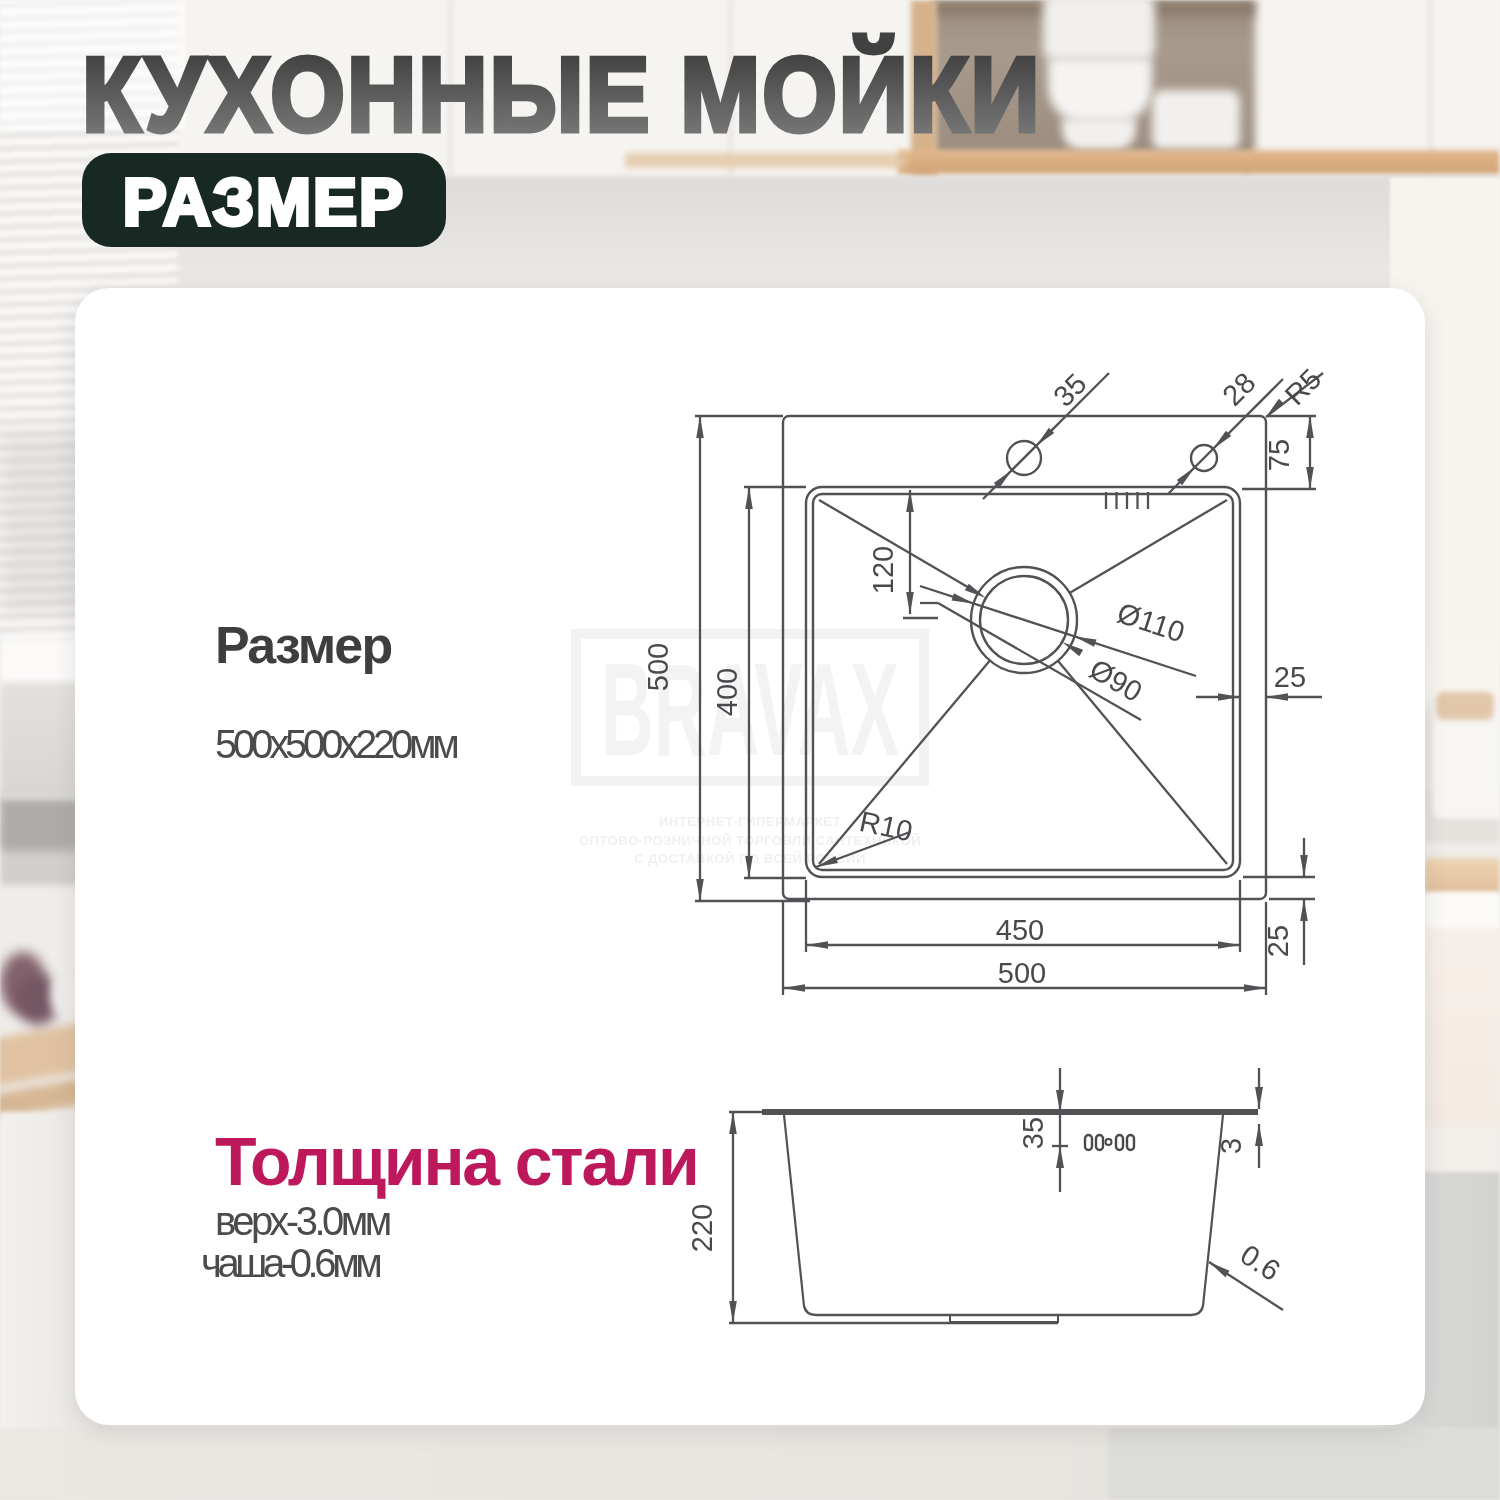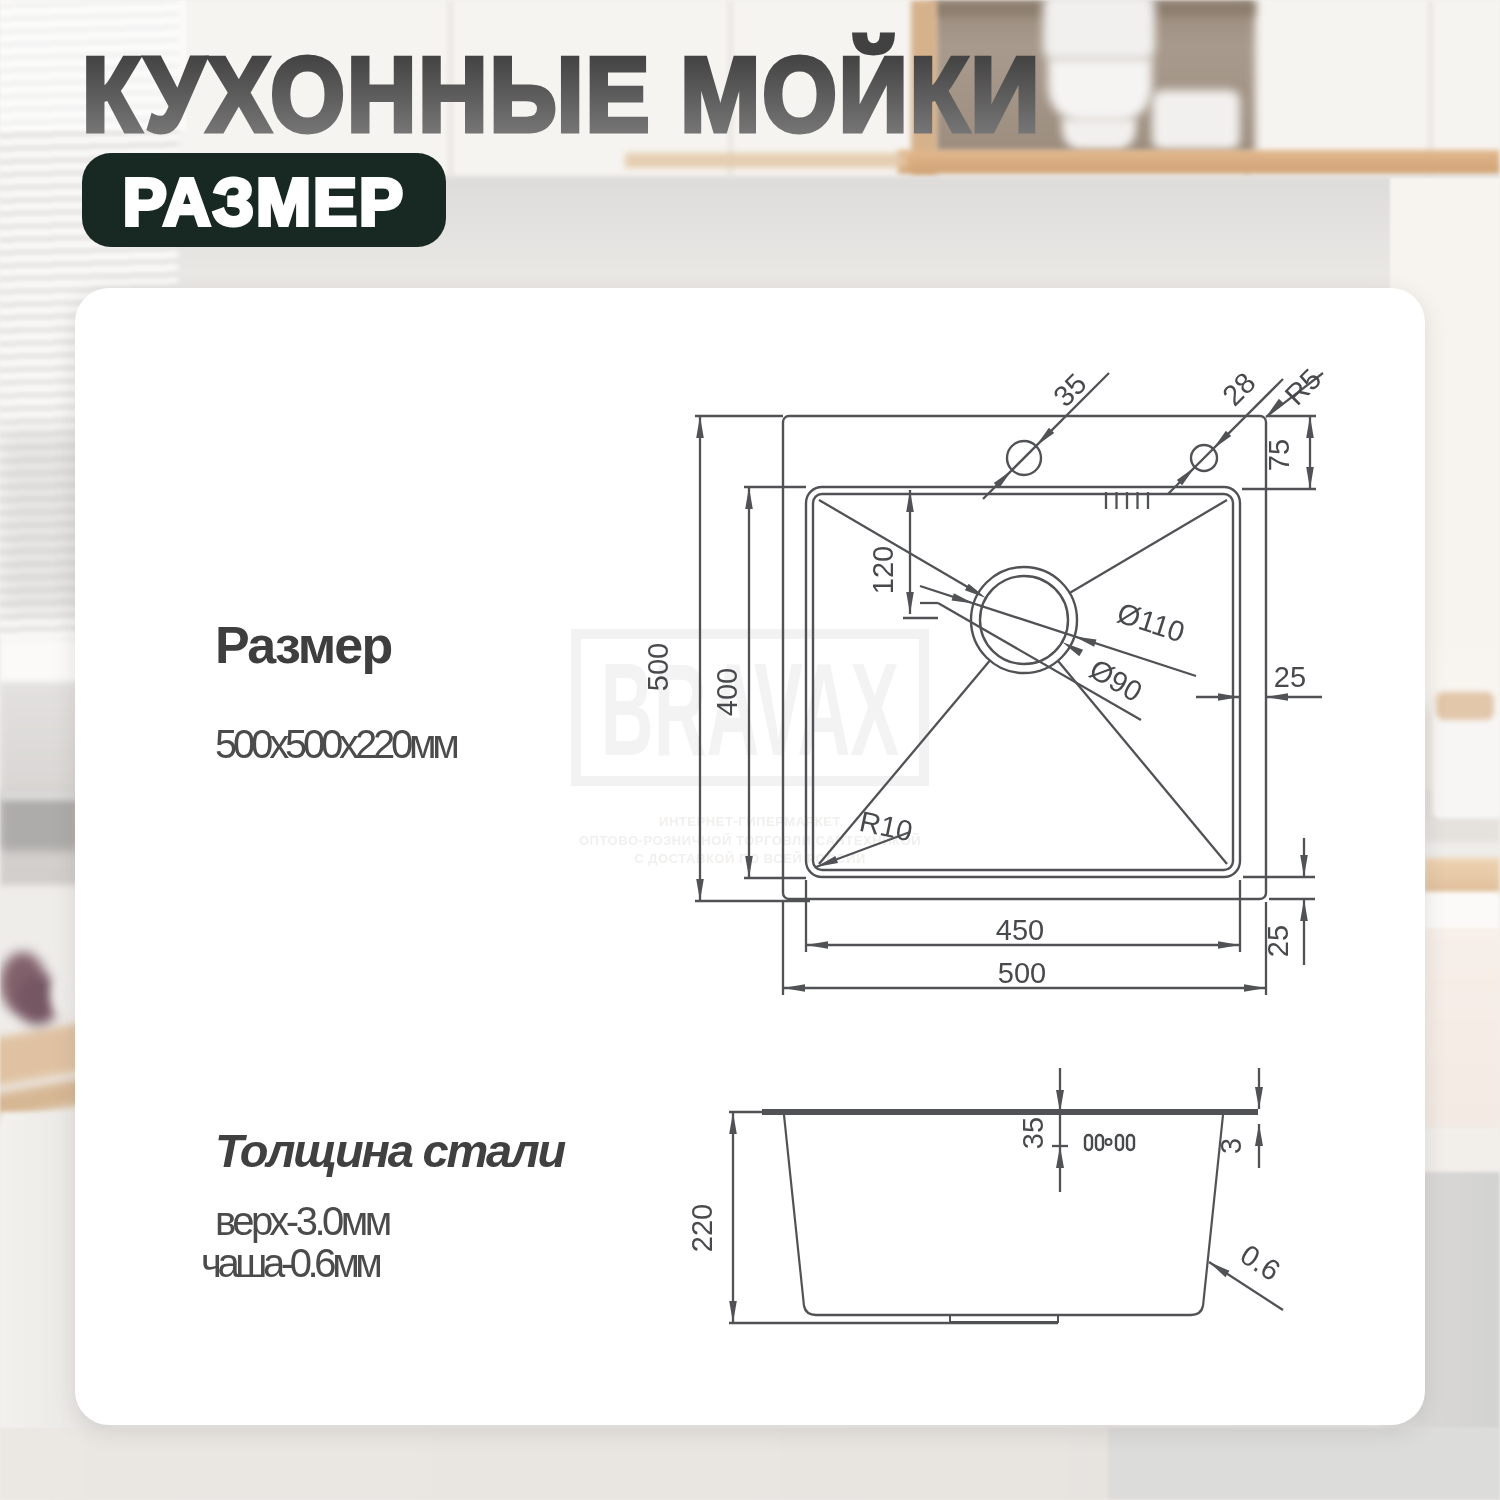--- a/index.html
+++ b/index.html
@@ -80,21 +80,21 @@
 </svg>
 
 <div class="abs" style="left:75px;top:288px;width:1350px;height:1137px;background:#ffffff;border-radius:34px;box-shadow:0 6px 22px rgba(95,90,85,0.16);"></div>
 
 <div class="abs" style="left:571px;top:629px;width:358px;height:157px;border:10px solid #f2f2f2;box-sizing:border-box;"></div>
 <div class="abs" style="left:450px;top:644px;width:600px;text-align:center;color:#f3f3f3;font-weight:bold;font-size:132px;transform:scale(0.555,1);line-height:1;">BRAVAX</div>
 <div class="abs" style="left:450px;top:813px;width:600px;text-align:center;color:#f1f0ef;font-weight:bold;font-size:13px;letter-spacing:0.55px;line-height:18.6px;">ИНТЕРНЕТ-ГИПЕРМАРКЕТ<br>ОПТОВО-РОЗНИЧНОЙ ТОРГОВЛИ САНТЕХНИКОЙ<br>С ДОСТАВКОЙ ПО ВСЕЙ РОССИИ</div>
 
 <div class="abs" style="left:215px;top:619px;font-size:52px;font-weight:bold;color:#3e3e3e;letter-spacing:-1.8px;line-height:1;">Размер</div>
 <div class="abs" style="left:215px;top:688px;font-size:40px;color:#4b4b4b;letter-spacing:-4.2px;line-height:1;margin-top:36px;">500x500x220мм</div>
-<div class="abs" style="left:215px;top:1127px;font-size:47px;font-weight:bold;color:#404040;letter-spacing:-2.2px;line-height:1;font-style:italic;">Толщина стали</div>
+<div class="abs" style="left:215px;top:1127px;font-size:68px;font-weight:bold;color:#be185d;letter-spacing:-2.2px;line-height:1;">Толщина стали</div>
 <div class="abs" style="left:215px;top:1201px;font-size:40px;color:#4b4b4b;letter-spacing:-3.5px;line-height:1;">верх-3.0мм</div>
 <div class="abs" style="left:201px;top:1243px;font-size:40px;color:#4b4b4b;letter-spacing:-4.4px;line-height:1;">чаша-0.6мм</div>
 
 <svg class="abs" style="left:0;top:0;" width="1500" height="1500" viewBox="0 0 1500 1500">
 <rect x="783" y="416" width="483" height="483" rx="6" fill="none" stroke="#515256" stroke-width="2.4"></rect>
 <rect x="806" y="487" width="434" height="390" rx="16" fill="none" stroke="#515256" stroke-width="2.4"></rect>
 <rect x="813" y="494" width="420" height="376" rx="9" fill="none" stroke="#515256" stroke-width="2.4"></rect>
 <circle cx="1024" cy="620" r="53" fill="none" stroke="#515256" stroke-width="2.4"></circle>
 <circle cx="1024" cy="620" r="44" fill="none" stroke="#515256" stroke-width="2.4"></circle>
 <line x1="819" y1="500" x2="978.3" y2="593.2" stroke="#515256" stroke-width="2.3" stroke-linecap="butt"></line>

